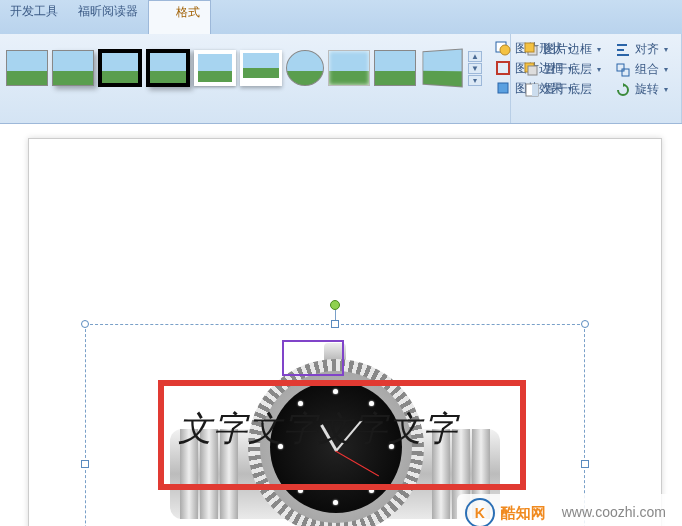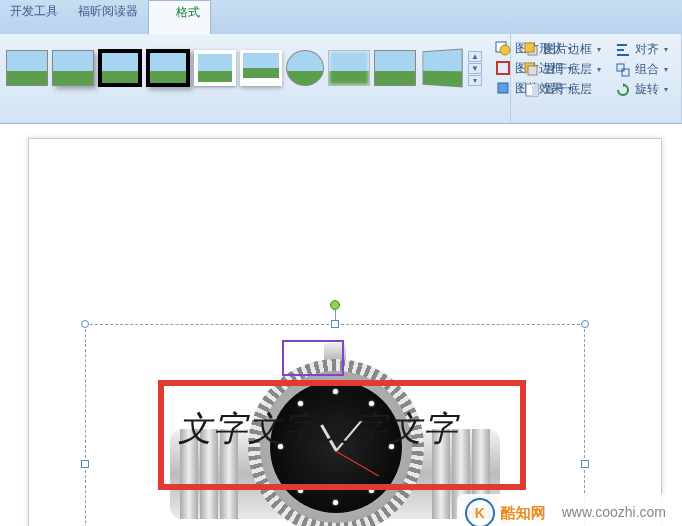--- a/index.html
+++ b/index.html
@@ -1,20 +1,20 @@
 <!DOCTYPE html>
 <html><head>
 <meta charset="utf-8">
 <style>
   * { box-sizing: border-box; margin: 0; padding: 0; }
   body { font-family: "Microsoft YaHei", sans-serif; background: #fff; width: 682px; height: 526px; overflow: hidden; position: relative; }
   
   .tabs { background: linear-gradient(#c7ddf2, #b9d3ed); display: flex; height: 34px; font-size: 12px; }
   .tab { padding: 3px 10px; color: #3b5a85; cursor: pointer; }
-  .tab.active { background: #f5f9fd; color: #15803d; border-top: 1px solid #9db8d9; border-left: 1px solid #9db8d9; border-right: 1px solid #9db8d9; padding-left: 27px; }
+  .tab.active { background: #f5f9fd; color: #a16207; border-top: 1px solid #9db8d9; border-left: 1px solid #9db8d9; border-right: 1px solid #9db8d9; padding-left: 27px; }
   
   .ribbon { background: linear-gradient(#e9f1fa, #d4e4f4); height: 90px; display: flex; border-bottom: 1px solid #9db8d9; }
   .group { border-right: 1px solid #b8cee6; display: flex; flex-direction: column; justify-content: space-between; padding: 4px 6px 0 6px; }
   .group-label { text-align: center; font-size: 12px; color: #4a6a94; padding: 2px 0; }
   
   .styles-row { display: flex; gap: 4px; align-items: center; height: 60px; }
   .style-thumb { width: 42px; height: 36px; background: linear-gradient(#a7d4f0 60%, #5a9e4e 60%); border: 1px solid #888; position: relative; cursor: pointer; }
   .style-thumb.framed { border: 4px solid #000; width: 44px; height: 38px; }
   .style-thumb.white-framed { border: 4px solid #fff; box-shadow: 0 1px 3px rgba(0,0,0,0.4); }
   .style-thumb.shadow { box-shadow: 3px 3px 5px rgba(0,0,0,0.3); }

